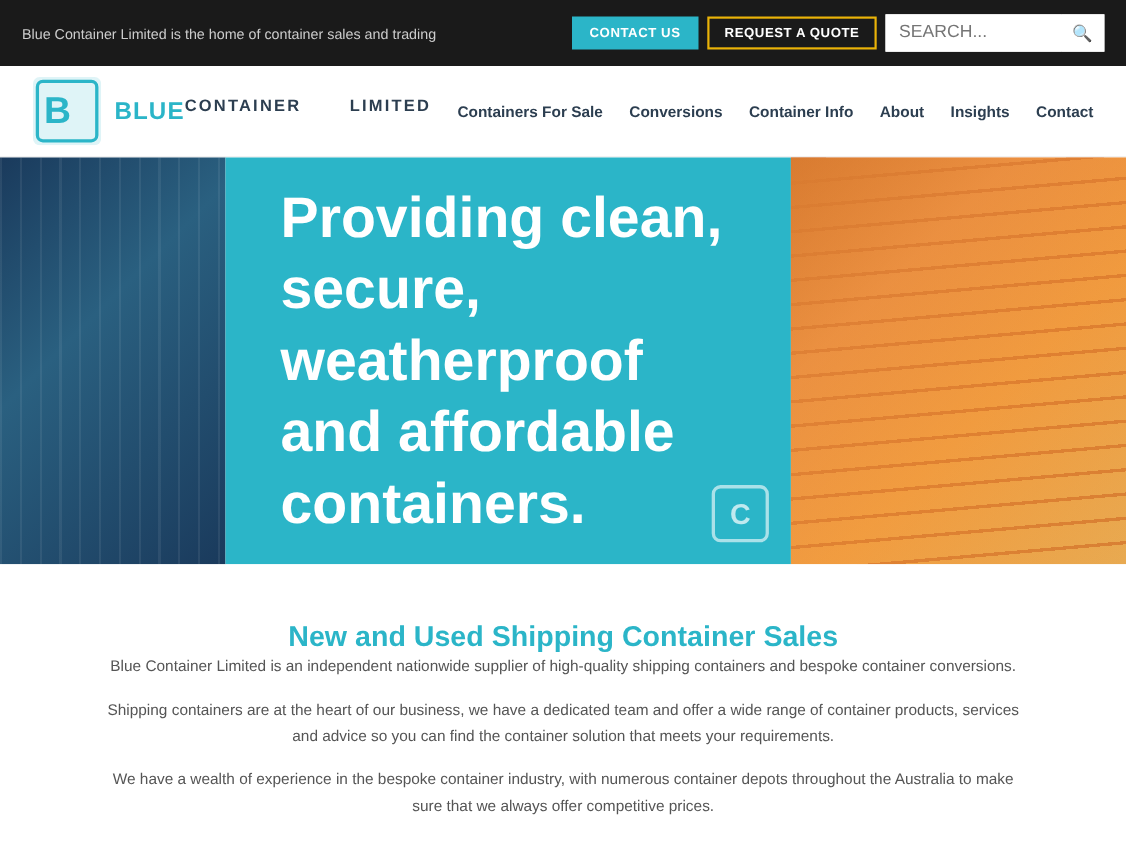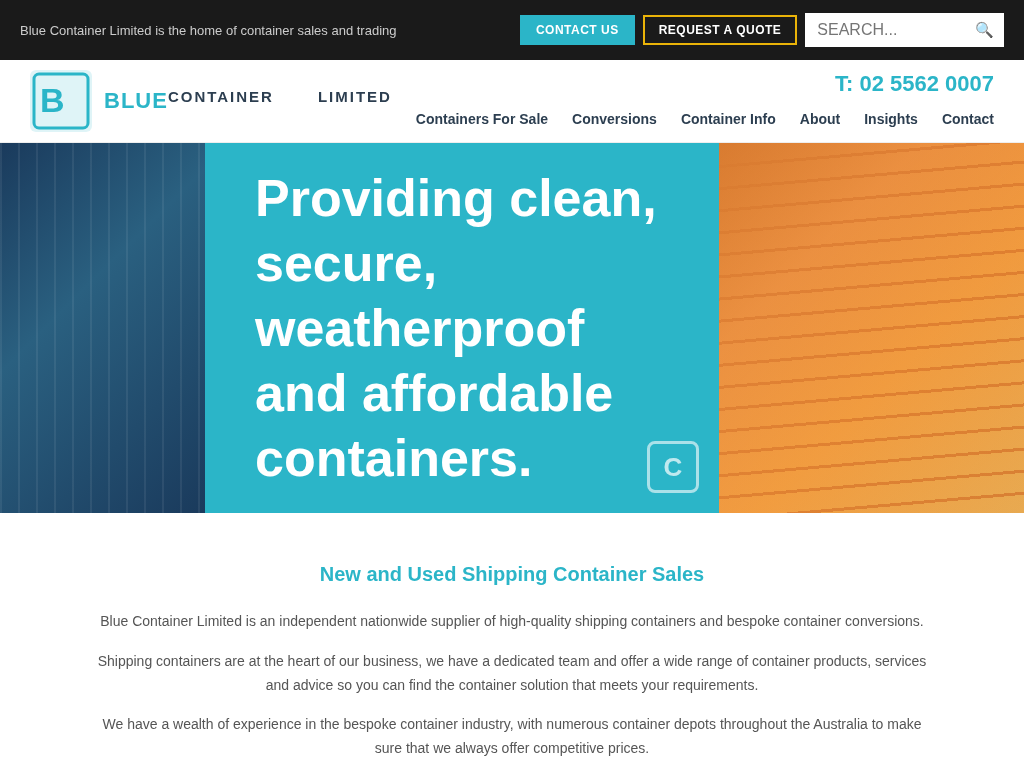--- a/index.html
+++ b/index.html
@@ -222,23 +222,22 @@
 
     
     .content-section {
       padding: 50px 30px 40px;
       text-align: center;
       max-width: 900px;
       margin: 0 auto;
     }
     .section-title {
       color: #2bb5c8;
-      font-size: 20px;
+      font-size: 26px;
       font-weight: 700;
-      margin-bottom: 24px;
     }
     .section-para {
       color: #555;
       font-size: 14px;
       line-height: 1.7;
       margin-bottom: 16px;
     }
   </style>
 </head>
 <body>
@@ -264,21 +263,20 @@
       <rect x="4" y="4" width="54" height="54" rx="5" fill="none" stroke="#2bb5c8" stroke-width="3"></rect>
       <text x="10" y="42" font-family="Arial" font-size="34" font-weight="900" fill="#2bb5c8">B</text>
     </svg>
     <div class="logo-text">
       <span class="logo-blue">BLUE</span>
       <span class="logo-container">CONTAINER</span>
       <span class="logo-limited">LIMITED</span>
     </div>
   </div>
   <div class="header-right">
-    <span class="phone">T: 02 5562 0007</span>
     <nav>
       <a class="nav-item">Containers For Sale</a>
       <a class="nav-item">Conversions</a>
       <a class="nav-item">Container Info</a>
       <a class="nav-item">About</a>
       <a class="nav-item">Insights</a>
       <a class="nav-item">Contact</a>
     </nav>
   </div>
 </div>

